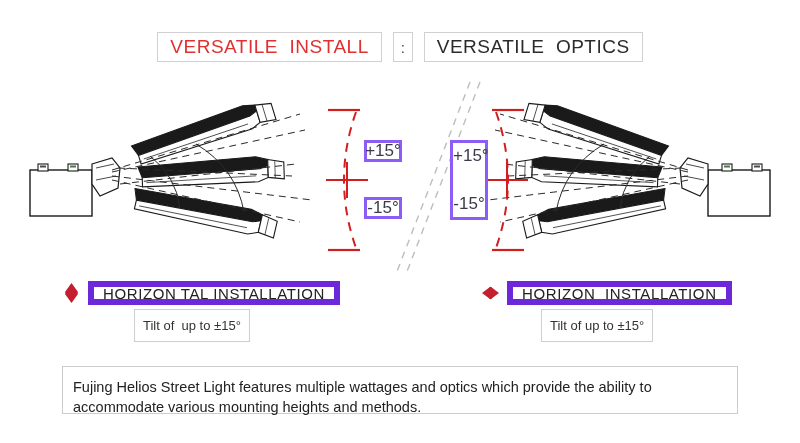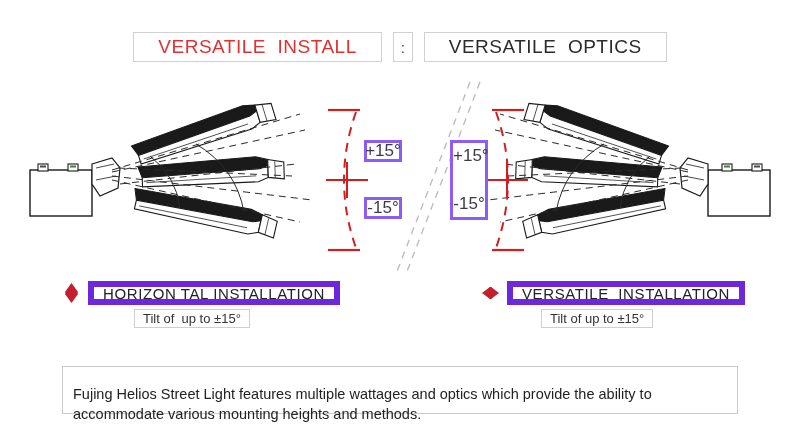--- a/index.html
+++ b/index.html
@@ -16,21 +16,21 @@
   
   .header-row{
     position:absolute;left:0;top:30px;width:800px;height:34px;
     display:flex;align-items:center;justify-content:center;gap:11px;
   }
   .hdr-box{
     border:1px solid #d0d0d0;
     background:#fff;
     height:30px;
     display:flex;align-items:center;justify-content:center;
-    padding:0 24px;
+    padding:0 12px;
     font-size:19px;
     letter-spacing:.5px;
     white-space:pre;
     box-sizing:border-box;
   }
   .hdr-install{color:#e03030;}
   .hdr-optics{color:#2b2b2b;text-align:right;}
   .hdr-colon{
     border:1px solid #d0d0d0;background:#fff;
     width:20px;height:30px;
@@ -69,35 +69,35 @@
     border:6px solid #6d28d9;background:#fff;
     height:24px;
     display:flex;align-items:center;
     padding:0 9px;
     font-size:15px;letter-spacing:.6px;color:#222;
     white-space:pre;box-sizing:border-box;
   }
   .cap-sub{
     margin-top:4px;margin-left:72px;
     border:1px solid #cfcfcf;background:#fff;
-    height:19px;
+    height:33px;
     display:inline-flex;align-items:center;
     padding:0 8px;
     font-size:13px;color:#333;white-space:pre;box-sizing:border-box;
   }
   #cap-right .cap-sub{margin-left:60px;}
   .arrow-ico{width:19px;height:22px;flex:0 0 19px;}
 
   
   .footer-box{
     position:absolute;left:62px;top:366px;
     width:676px;height:48px;
     border:1px solid #cccccc;background:#fff;
     box-sizing:border-box;
-    padding:18px 10px;
+    padding:11px 10px;
     font-size:14.5px;line-height:1.35;color:#222;
   }
 </style>
 </head>
 <body>
 
 <div class="stage">
 
   <div class="header-row">
     <div class="hdr-box hdr-install">VERSATILE  INSTALL</div>
@@ -231,20 +231,20 @@
     <div class="cap-sub">Tilt of  up to ±15°</div>
   </div>
 
   <div class="caption-block" id="cap-right">
     <div class="cap-main">
       <svg class="arrow-ico" viewBox="0 0 19 22">
         <polygon points="1,11 9,5 9,17" fill="#c41f2e"></polygon>
         <polygon points="18,11 10,5 10,17" fill="#c41f2e"></polygon>
         <ellipse cx="9.5" cy="11" rx="2.6" ry="6.2" fill="#c41f2e"></ellipse>
       </svg>
-      <div class="cap-title">VERSATILE  INSTALLATION</div>
+      <div class="cap-title">HORIZON  INSTALLATION</div>
     </div>
     <div class="cap-sub">Tilt of up to ±15°</div>
   </div>
 
   <div class="footer-box">Fujing Helios Street Light features multiple wattages and optics which provide the ability to accommodate various mounting heights and methods.</div>
 
 </div>
 
 </body></html>

